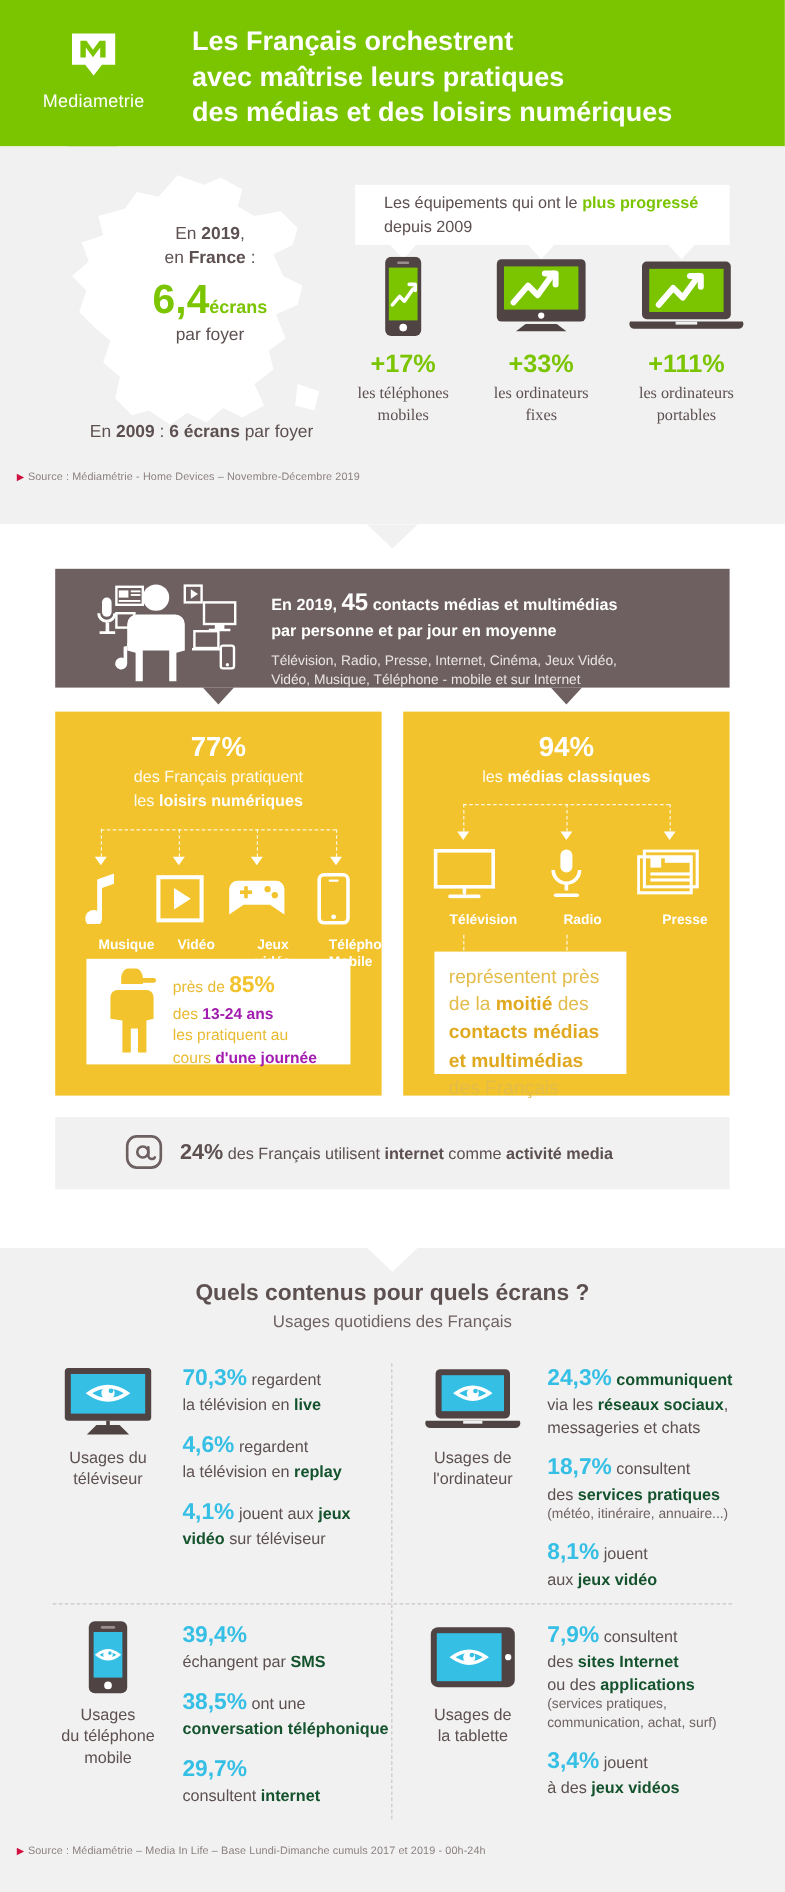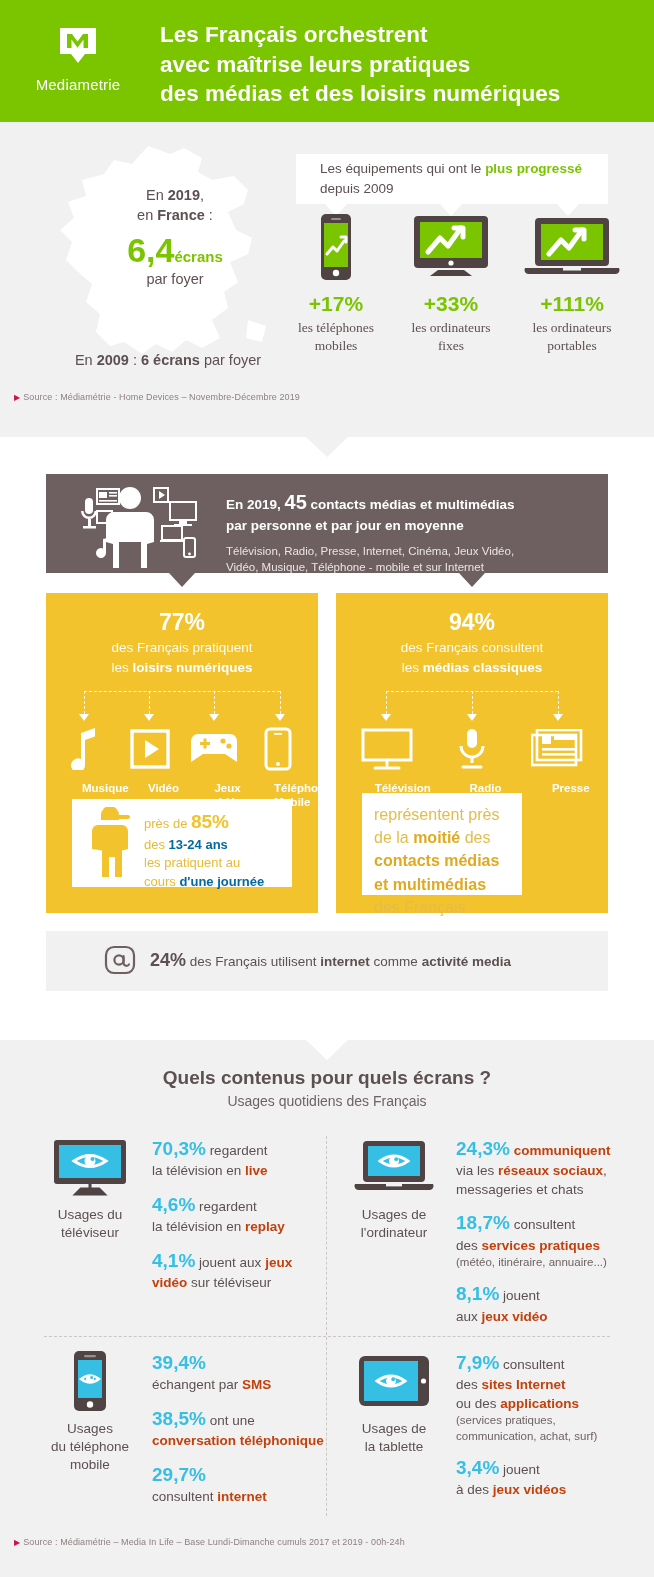--- a/index.html
+++ b/index.html
@@ -82,21 +82,21 @@
 
   .iconrow { display:flex; justify-content:space-around; padding:0 8px; }
   .icell { width:62px; text-align:center; }
   .icell .gx { height:48px; display:flex; align-items:center; justify-content:center; }
   .icell .cap { margin-top:8px; font-size:11.5px; font-weight:bold; color:#fff; line-height:1.3;margin-left:27px; }
 
   .whitecard { position:absolute; background:#fff; }
   .wc-left { left:26px; top:206px; width:220px; height:88px; }
   .wc-left .ppl { position:absolute; left:16px; top:8px; width:48px; height:72px; }
   .wc-left .txt { position:absolute; left:72px; top:10px; width:140px; font-size:13px; line-height:1.42; color:#e8bb33; }
-  .wc-left .txt b { color:#0369a1;margin-top:28px; }
+  .wc-left .txt b { color:#a21caf;margin-top:28px; }
   .wc-left .txt .b85 { font-size:19px; font-weight:bold; color:#f2c32c; }
 
   .wc-right { left:26px; top:200px; width:160px; height:102px; }
   .wc-right .txt { padding:10px 0 0 12px; font-size:16px; line-height:1.45; color:#e3bc4a; }
   .wc-right .txt b { color:#e0a91f; }
 
   .atbar { position:absolute; left:46px; top:494px; width:562px; height:60px; background:#f1f1f1; }
   .at-icon { position:absolute; left:58px; top:14px; width:32px; height:32px; }
   .at-txt { position:absolute; left:104px; top:19px; font-size:13.5px; color:#5d5050; }
   .at-txt .big { font-size:18px; font-weight:bold; }
@@ -115,21 +115,21 @@
   .q-tl { left:36px; top:96px; }
   .q-tr { left:340px; top:96px; }
   .q-bl { left:36px; top:310px; }
   .q-br { left:340px; top:310px; }
   .q-left { position:absolute; left:0; top:0; width:108px; text-align:center; }
   .q-left .dev { height:62px; display:flex;align-items:center;justify-content:center; }
   .q-left .cap { margin-top:8px; font-size:13.5px; line-height:1.35; color:#5d5050; }
   .q-stats { position:absolute; left:116px; top:0; width:180px; }
   .stat { margin-bottom:11px; font-size:13.5px; line-height:1.38; color:#5d5050; }
   .stat .pct { font-size:19px; font-weight:bold; color:#36bfe5; }
-  .stat b { color:#c2410c; }
+  .stat b { color:#14532d; }
   .stat .note { font-size:11.5px; color:#6f6262; display:block; line-height:1.32; }
 
   .src3 { position:absolute; left:14px; top:497px; }
 
   svg { display:block; }
 </style>
 </head>
 <body>
 
 <div class="header">
@@ -371,21 +371,20 @@
         <div>les pratiquent au</div>
         <div><span>cours </span><b>d'une journée</b></div>
       </div>
     </div>
   </div>
 
   <div class="ypanel yp-right">
     <div class="yp-head">
       <div class="yp-pct">94%</div>
       <div class="yp-sub">
-        <div>des Français consultent</div>
         <div><span>les </span><b>médias classiques</b></div>
       </div>
     </div>
 
     <div class="connectors">
       <div class="conn-h" style="left:50px; width:172px;"></div>
       <div class="conn-v" style="left:50px;"></div>
       <div class="conn-a" style="left:45px;"></div>
       <div class="conn-v" style="left:136px;"></div>
       <div class="conn-a" style="left:131px;"></div>

